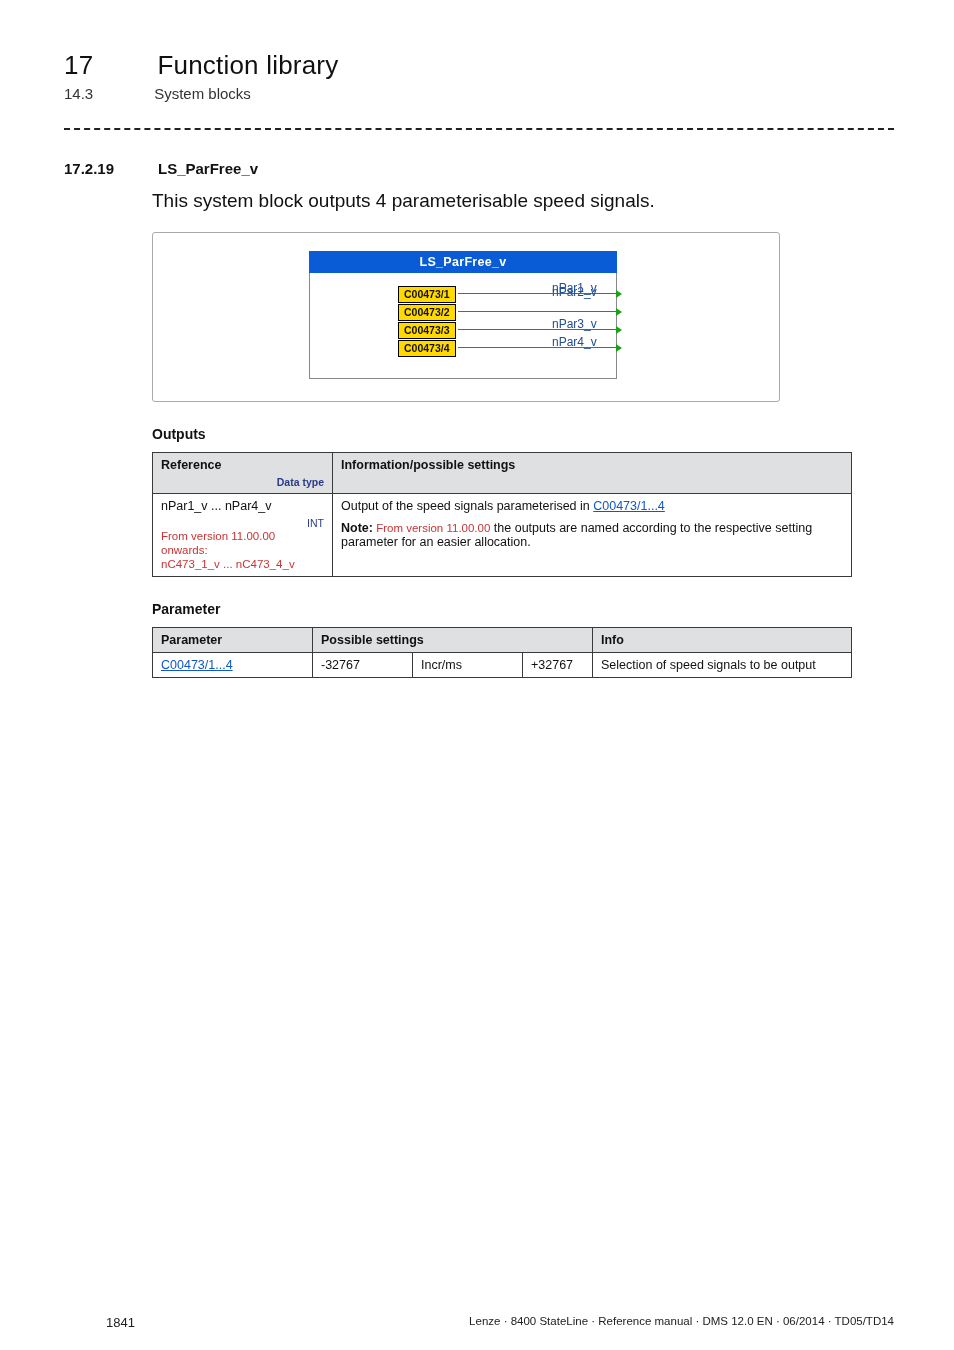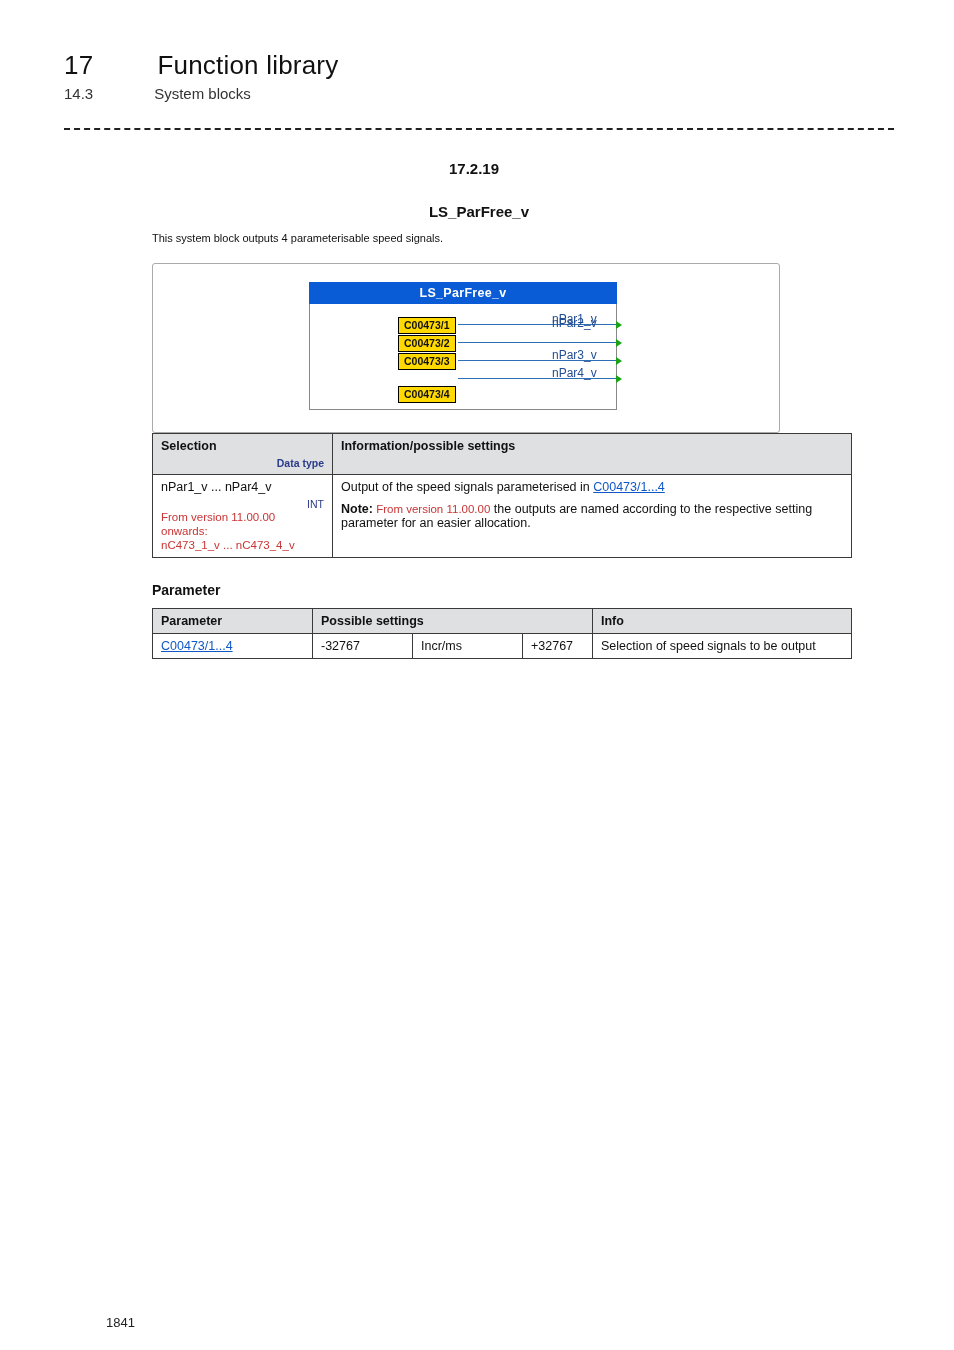--- a/index.html
+++ b/index.html
@@ -19,40 +19,40 @@
   html,body{margin:0;padding:0;background:#fff;color:var(--text);
     font-family: "Segoe UI", "Helvetica Neue", Arial, sans-serif;}
   .page{width:var(--page-w);min-height:1350px;margin:8px auto;position:relative;
     padding:42px 60px 40px 64px;box-sizing:border-box;}
   .hdr-line1{font-size:26px;font-weight:400;letter-spacing:.2px;}
   .hdr-chapno{display:inline-block;width:86px;}
   .hdr-line2{font-size:15px;color:var(--muted);margin-top:4px;}
   .hdr-secno{display:inline-block;width:86px;}
   .dashrule{border:none;border-top:2px dashed #222;margin:26px 0 30px 0;}
 
-  .sec-head{display:flex;gap:26px;align-items:center;flex-direction:column;}
+  .sec-head{display:flex;gap:34px;align-items:flex-end;}
   .sec-num{font-size:15px;font-weight:700;width:60px;}
   .sec-title{font-size:15px;font-weight:700;}
   .body-indent{margin-left:88px;}
-  .para{font-size:11px;line-height:1.5;margin:10px 0 16px;}
+  .para{font-size:19px;line-height:1.5;margin:10px 0 16px;}
 
   .diagram-frame{border:1px solid #aaa;border-radius:3px;padding:18px 20px;
     width:628px;height:170px;box-sizing:border-box;position:relative;}
   .diagram-inner{border:1px solid #888;width:308px;height:128px;margin-left:136px;
     position:relative;box-sizing:border-box;}
   .titlebar{position:absolute;top:-1px;left:-1px;right:-1px;height:20px;
     background:var(--block-blue);border:1px solid var(--block-blue);
     color:#fff;font-size:12.5px;font-weight:700;letter-spacing:.3px;
     display:flex;align-items:center;justify-content:center;}
   .codebox{position:absolute;background:var(--codebox-y);border:1px solid var(--codebox-border);
     font-size:10.5px;font-weight:600;padding:0 5px;height:15px;line-height:14px;}
   .cb1{top:34px;left:88px;}
   .cb2{top:52px;left:88px;}
   .cb3{top:70px;left:88px;}
-  .cb4{top:103px;left:88px;}
+  .cb4{top:88px;left:88px;}
   .wire{position:absolute;height:1px;border-top:1px solid #2d6fb5;}
   .w1{top:41px;left:148px;width:158px;}
   .w2{top:59px;left:148px;width:158px;}
   .w3{top:77px;left:148px;width:158px;}
   .w4{top:95px;left:148px;width:158px;}
   .arrow{position:absolute;width:0;height:0;border-left:6px solid var(--green);
     border-top:4px solid transparent;border-bottom:4px solid transparent;}
   .a1{top:38px;left:306px;}
   .a2{top:56px;left:306px;}
   .a3{top:74px;left:306px;}
@@ -129,30 +129,31 @@
         <span class="outlabel ol3">nPar3_v</span>
         <span class="outlabel ol4">nPar4_v</span>
 
         <span class="arrow a1"></span>
         <span class="arrow a2"></span>
         <span class="arrow a3"></span>
         <span class="arrow a4"></span>
       </div>
     </div>
 
+    <div class="subhead">Outputs</div>
 
     <table class="doc">
       <colgroup>
           <col style="width:180px">
           <col>
         </colgroup>
       <thead>
         <tr>
           <th>
-            <span>Selection</span>
+            <span>Reference</span>
             <span class="dtype">Data type</span>
           </th>
           <th>Information/possible settings</th>
         </tr>
       </thead>
       <tbody>
         <tr>
           <td>
             <span>nPar1_v ... nPar4_v</span>
             <span class="dtype">INT</span>
@@ -195,15 +196,16 @@
           <td class="num-right">+32767</td>
           <td>Selection of speed signals to be output</td>
         </tr>
       </tbody>
     </table>
 
   </div>
 
   <div class="footer">
     <span class="pnum">1841</span>
+    <span>Lenze · 8400 StateLine · Reference manual · DMS 12.0 EN · 06/2014 · TD05/TD14</span>
   </div>
 
 </div>
 
 </body></html>

